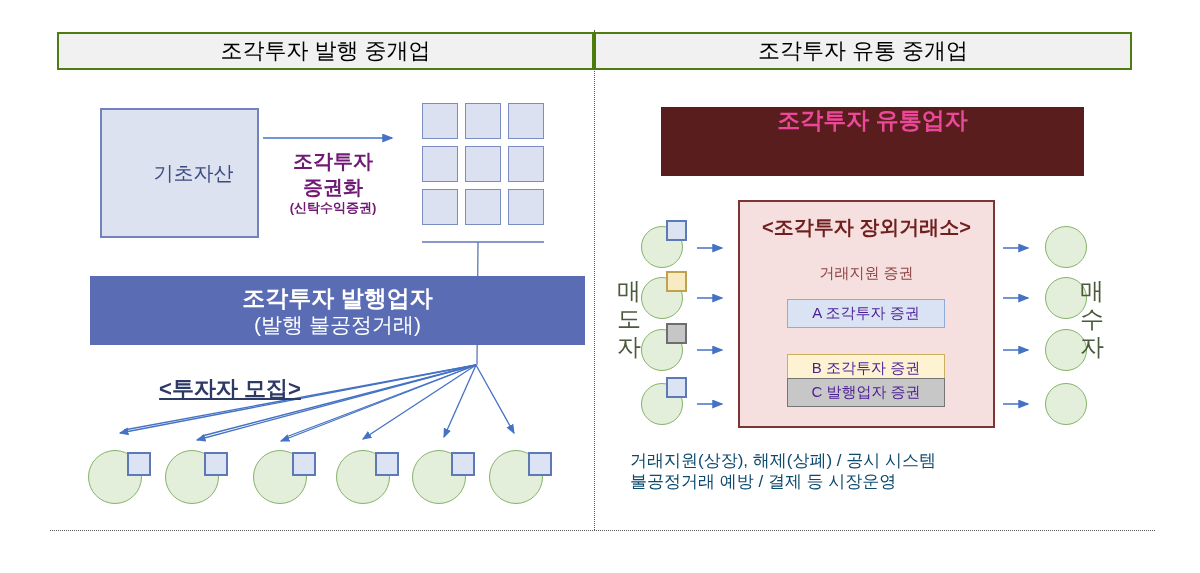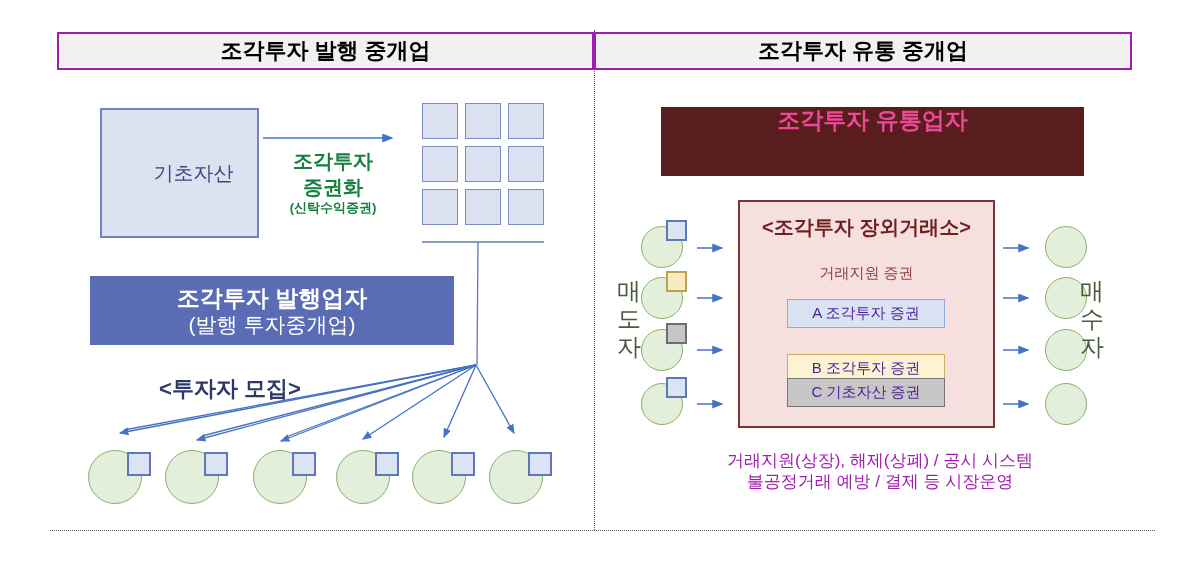--- a/index.html
+++ b/index.html
@@ -1,47 +1,47 @@
 <!DOCTYPE html>
 <html><head>
 <meta charset="utf-8">
 <style>
   html,body{margin:0;padding:0;background:#ffffff;}
   .canvas{position:relative;width:1200px;height:573px;background:#ffffff;overflow:hidden;
           font-family:"Liberation Sans","DejaVu Sans",sans-serif;}
   svg.flow{position:absolute;left:0;top:0;z-index:1;}
   .abs{position:absolute;}
   
-  .hdr{position:absolute;top:32px;height:34px;background:#f1f1f1;border:2px solid #a21caf;
-       display:flex;align-items:center;justify-content:center;font-weight:bold;font-size:22px;
+  .hdr{position:absolute;top:32px;height:34px;background:#f1f1f1;border:2px solid #4d7c0f;
+       display:flex;align-items:center;justify-content:center;font-weight:normal;font-size:22px;
        color:#000;z-index:2;}
   .hdr-left{left:57px;width:533px;}
   .hdr-right{left:594px;width:534px;}
   .divider-v{position:absolute;left:594px;top:30px;height:500px;width:0;
              border-left:1px dotted #595959;z-index:6;}
   .divider-h{position:absolute;left:50px;top:530px;width:1105px;height:0;
              border-top:1px dotted #595959;z-index:6;}
   
   .asset-box{left:100px;top:108px;width:127px;height:126px;background:#dde2f1;
              border:2px solid #7282bb;display:flex;align-items:center;justify-content:center;
              font-size:20px;color:#3c4a7e;z-index:2;padding-left:28px;}
-  .sec-label{left:268px;top:148px;width:130px;text-align:center;color:#15803d;
+  .sec-label{left:268px;top:148px;width:130px;text-align:center;color:#701a75;
              font-weight:bold;z-index:2;line-height:26px;}
   .sec-label .l1,.sec-label .l2{font-size:20px;}
   .sec-label .l3{font-size:13px;line-height:16px;}
   .grid{left:422px;top:103px;display:grid;grid-template-columns:repeat(3,36px);
         grid-gap:7px;z-index:2;position:absolute;}
   .gsq{width:36px;height:36px;background:#dbe1f0;border:1.5px solid #7b8cc1;box-sizing:border-box;}
-  .issuer-banner{left:90px;top:276px;width:364px;height:69px;background:#5a6cb4;color:#fff;
+  .issuer-banner{left:90px;top:276px;width:495px;height:69px;background:#5a6cb4;color:#fff;
                  display:flex;flex-direction:column;align-items:center;justify-content:center;
                  z-index:2;}
   .banner-t{font-weight:bold;font-size:23px;line-height:27px;}
   .banner-s{font-size:21px;line-height:25px;}
   .recruit{left:130px;top:374px;width:200px;text-align:center;font-size:22px;font-weight:bold;
-           color:#2e3a66;z-index:2;}
+           color:#2e3a66;z-index:2;text-decoration:underline;}
   .inv{position:absolute;width:66px;height:58px;top:450px;z-index:2;}
   .circle{position:absolute;border-radius:50%;background:#e3efda;border:1.5px solid #85b468;
           box-sizing:border-box;}
   .inv .circle{left:0;top:0;width:54px;height:54px;}
   .token{position:absolute;box-sizing:border-box;background:#dce3f2;border:2px solid #5d79b6;}
   .inv .token{left:39px;top:2px;width:24px;height:24px;}
   
   .dist-banner{left:661px;top:107px;width:423px;height:69px;background:#5a1d1d;color:#ec4899;
                display:flex;flex-direction:column;align-items:center;justify-content:flex-start;
                z-index:2;}
@@ -61,22 +61,22 @@
   .trader .token{left:25px;top:0;width:21px;height:21px;}
   .token-yellow{background:#f7ebc4;border-color:#bfa14e;}
   .token-gray{background:#c6c6c6;border-color:#6e6e6e;}
   .buyer{position:absolute;left:1045px;width:42px;height:42px;z-index:2;}
   .buyer .circle{left:0;top:0;width:42px;height:42px;}
   .vlabel{position:absolute;top:277px;width:28px;font-size:24px;line-height:28px;
           color:#4b5a3a;text-align:center;z-index:3;}
   .vlabel span{display:block;}
   .seller-label{left:615px;}
   .buyer-label{left:1078px;}
-  .footer{left:630px;top:450px;width:500px;text-align:center;font-size:17px;line-height:21px;
-          color:#a21caf;z-index:2;}
+  .footer{left:630px;top:450px;width:500px;text-align:left;font-size:17px;line-height:21px;
+          color:#0c4a6e;z-index:2;}
 </style>
 </head>
 <body>
 
 <div class="canvas">
 
   <svg class="flow" width="1200" height="573">
     <defs>
       <marker id="arrw" markerWidth="9" markerHeight="8" refX="6.5" refY="3" orient="auto" markerUnits="strokeWidth">
         <path d="M0,0 L7.5,3 L0,6 z" fill="#4472c4"></path>
@@ -145,21 +145,21 @@
     <div class="gsq"></div>
     <div class="gsq"></div>
     <div class="gsq"></div>
     <div class="gsq"></div>
     <div class="gsq"></div>
     <div class="gsq"></div>
   </div>
 
   <div class="abs issuer-banner">
     <div class="banner-t">조각투자 발행업자</div>
-    <div class="banner-s">(발행 투자중개업)</div>
+    <div class="banner-s">(발행 불공정거래)</div>
   </div>
 
   <div class="abs recruit">&lt;투자자 모집&gt;</div>
 
   <div class="inv" style="left:88px;">
     <div class="circle"></div>
     <div class="token"></div>
   </div>
   <div class="inv" style="left:165px;">
     <div class="circle"></div>
@@ -184,21 +184,21 @@
 
   <div class="abs dist-banner">
     <div class="banner-t">조각투자 유통업자</div>
   </div>
 
   <div class="abs exchange">
     <div class="ex-title">&lt;조각투자 장외거래소&gt;</div>
     <div class="ex-sub">거래지원 증권</div>
     <div class="sec-item sec-a">A 조각투자 증권</div>
     <div class="sec-item sec-b">B 조각투자 증권</div>
-    <div class="sec-item sec-c">C 기초자산 증권</div>
+    <div class="sec-item sec-c">C 발행업자 증권</div>
   </div>
 
   <div class="vlabel seller-label">
     <span>매</span>
     <span>도</span>
     <span>자</span>
   </div>
   <div class="vlabel buyer-label">
     <span>매</span>
     <span>수</span>

